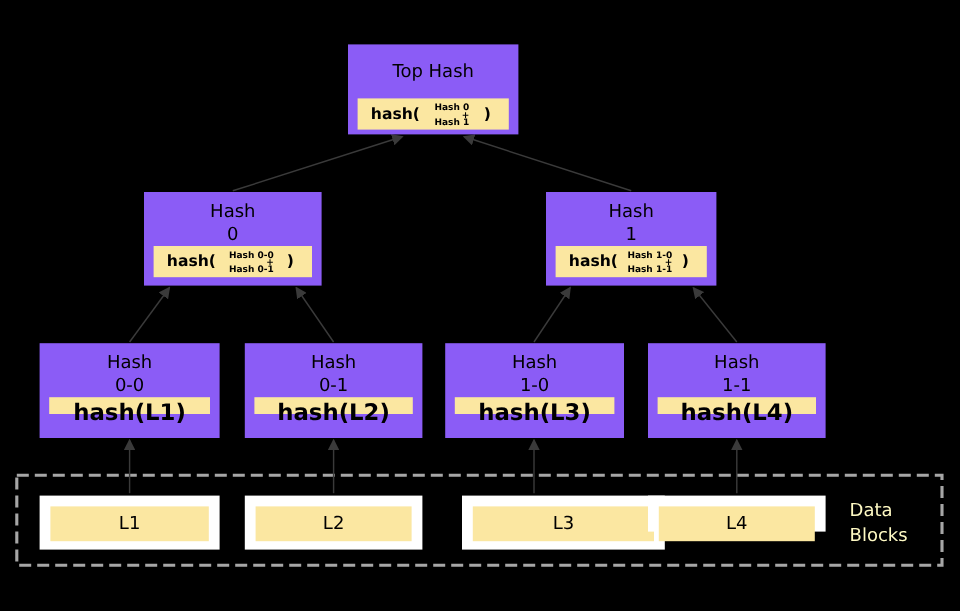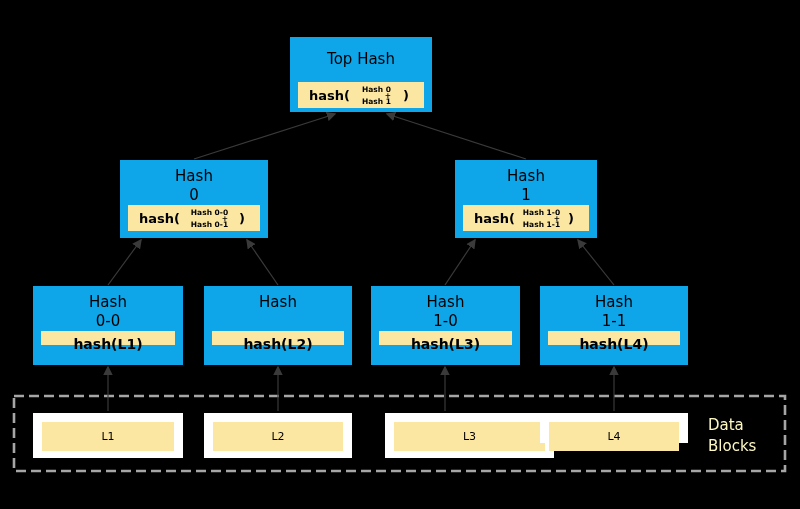--- a/index.html
+++ b/index.html
@@ -3,34 +3,34 @@
 <meta charset="utf-8">
 <style>
   html,body{margin:0;padding:0;background:#000;}
   .canvas{
     position:relative;width:800px;height:509px;background:#000000;
     font-family:"DejaVu Sans",sans-serif;overflow:hidden;color:#000;
   }
   svg.connectors{position:absolute;left:0;top:0;width:800px;height:509px;}
   svg.connectors line{stroke:#3a3a3a;stroke-width:1.2;}
   rect.dashed{fill:none;stroke:#a6a6a6;stroke-width:2.6;stroke-dasharray:10 5;}
-  .node{position:absolute;background:#0ea5e9;text-align:center;}
+  .node{position:absolute;background:#8b5cf6;text-align:center;}
   .title{padding-top:7px;font-size:15px;line-height:19px;}
   .title.one-line{padding-top:13px;}
   .bar{
     position:absolute;left:8px;right:8px;top:45px;height:26px;background:#fbe7a1;
     display:flex;align-items:center;justify-content:space-between;
     padding:0 15px 0 11px;font-size:13px;box-sizing:border-box;font-weight:bold;
   }
   .bar .args{display:flex;flex-direction:column;font-size:7.5px;line-height:6px;text-align:right;padding-top:1px;}
-  .bar.simple{display:block;padding:0;height:14px;line-height:27px;font-size:14px;text-align:center;}
+  .bar.simple{display:block;padding:0;height:14px;line-height:27px;font-size:19px;text-align:center;}
   .lbox{position:absolute;background:#ffffff;}
   .linner{
     position:absolute;left:9px;right:9px;top:9px;height:29px;background:#fbe7a1;
-    text-align:center;line-height:29px;font-size:11px;
+    text-align:center;line-height:29px;font-size:15px;
   }
   .db-caption{position:absolute;left:708px;top:415px;font-size:15px;line-height:21px;color:#fef9c3;}
 </style>
 </head>
 <body>
 
 <div class="canvas">
 
   <svg class="connectors" viewBox="0 0 800 509">
     <defs>
@@ -100,20 +100,21 @@
     <div class="title">
       <div>Hash</div>
       <div>0-0</div>
     </div>
     <div class="bar simple">hash(L1)</div>
   </div>
 
   <div class="node" style="left:204px;top:286px;width:148px;height:79px">
     <div class="title">
       <div>Hash</div>
+      <div>0-1</div>
     </div>
     <div class="bar simple">hash(L2)</div>
   </div>
 
   <div class="node" style="left:371px;top:286px;width:149px;height:79px">
     <div class="title">
       <div>Hash</div>
       <div>1-0</div>
     </div>
     <div class="bar simple">hash(L3)</div>

